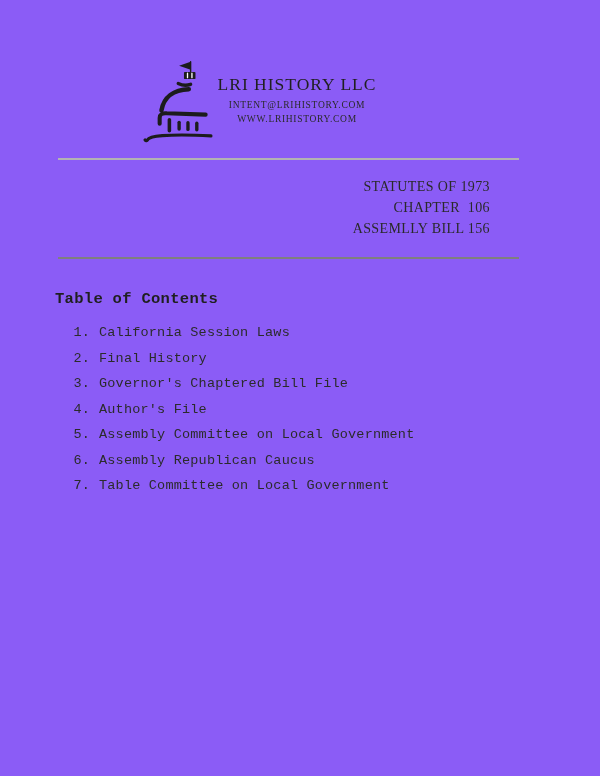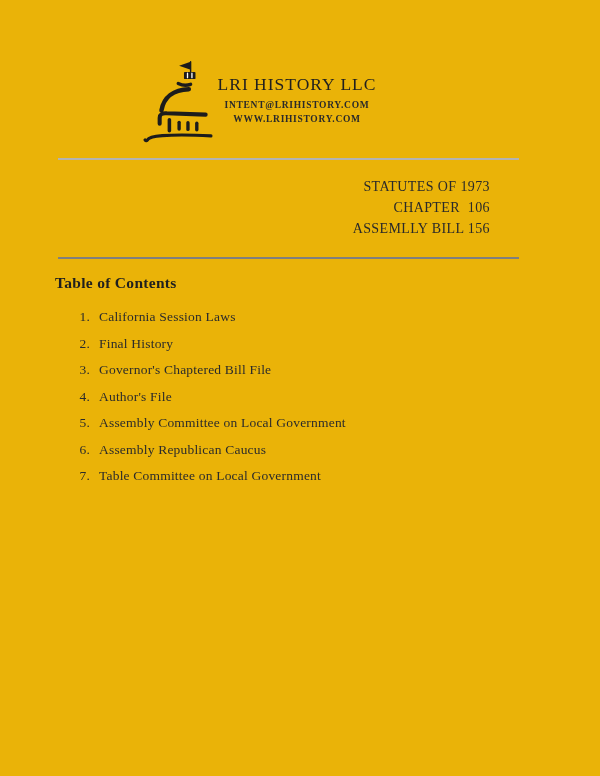--- a/index.html
+++ b/index.html
@@ -1,20 +1,20 @@
 <!DOCTYPE html>
 <html><head>
 <meta charset="utf-8">
 <style>
   html, body { margin: 0; padding: 0; background: #ffffff; }
   .page {
     position: relative;
     width: 600px;
     height: 776px;
-    background: #eab308;
+    background: #8b5cf6;
     font-family: "Liberation Serif", "DejaVu Serif", serif;
     color: #262626;
     overflow: hidden;
   }
 
   
   .logo {
     position: absolute;
     left: 140px;
     top: 60px;
@@ -35,21 +35,21 @@
     color: #1f1f1f;
     line-height: 20px;
   }
   .contact-line {
     font-size: 9.5px;
     letter-spacing: 0.7px;
     line-height: 14px;
     color: #2a2a2a;
     margin-top: 0;
   }
-  .contact-block { margin-top: 4px; font-weight: bold; }
+  .contact-block { margin-top: 4px; }
 
   
   .rule-1 {
     position: absolute;
     left: 58px;
     top: 158px;
     width: 461px;
     height: 2px;
     background: #b3b3b3;
   }
@@ -75,22 +75,23 @@
     letter-spacing: 0.4px;
     line-height: 21px;
     color: #2a2a2a;
     white-space: pre; 
   }
 
   
   .toc {
     position: absolute;
     left: 55px;
-    top: 274px;
+    top: 290px;
     width: 480px;
+    font-family: Liberation Mono, monospace;
   }
   .toc-heading {
     font-size: 15.5px;
     font-weight: bold;
     letter-spacing: 0.3px;
     color: #1f1f1f;
     margin: 0;
   }
   .toc-list {
     margin: 17px 0 0 0;

